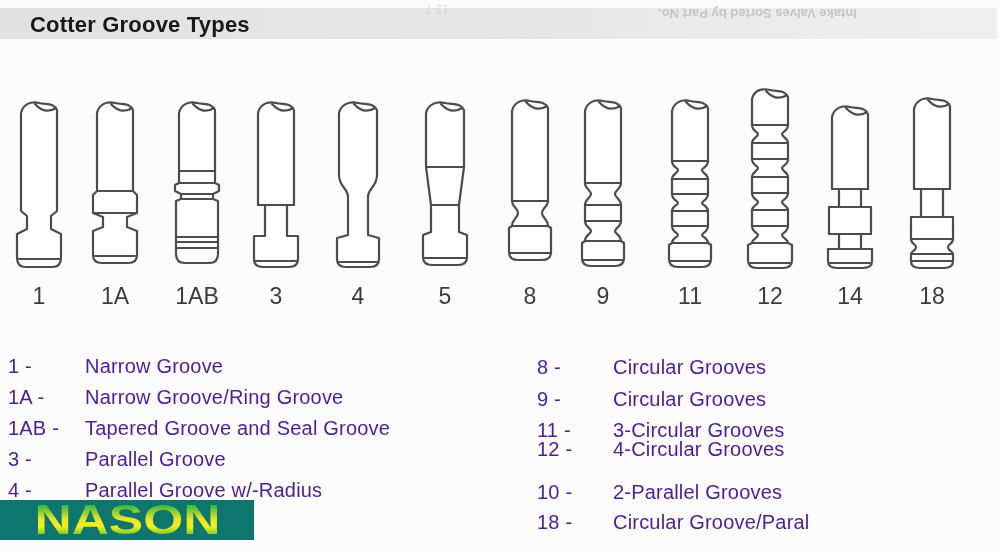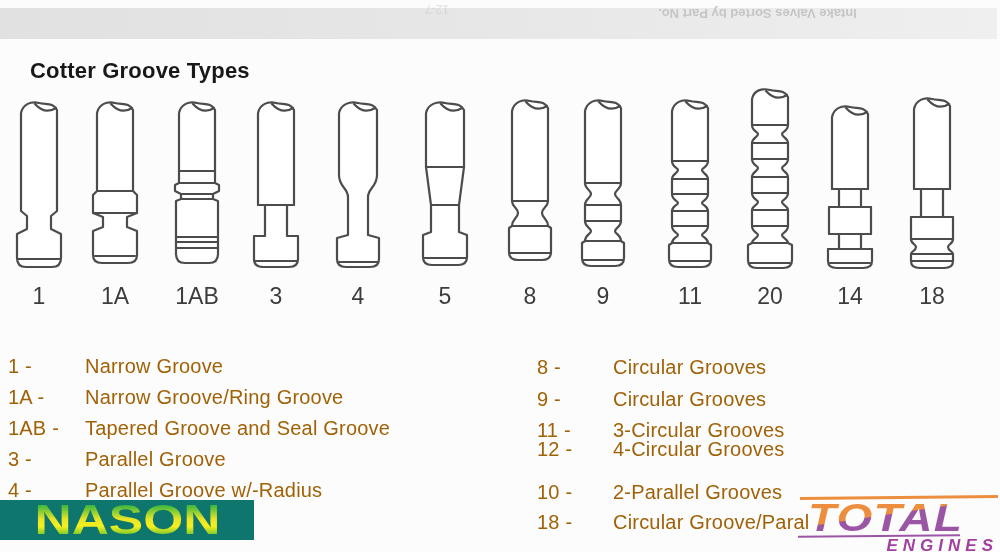--- a/index.html
+++ b/index.html
@@ -2,35 +2,35 @@
 <html><head>
 <meta charset="utf-8">
 <style>
   html,body{margin:0;padding:0;}
   body{font-family:"Liberation Sans", sans-serif; background:#ffffff;}
   .page{position:relative;width:1000px;height:552px;background:#fcfcfc;overflow:hidden;}
 
   
   .header-bar{position:absolute;left:0;top:8px;width:997px;height:31px;
     background:linear-gradient(90deg,#e1e1e1 0%,#e7e7e7 50%,#efefef 100%);}
-  .title{position:absolute;left:30px;top:4px;font-size:22px;font-weight:bold;color:#181818;letter-spacing:.2px;margin-top:46px;}
+  .title{position:absolute;left:30px;top:4px;font-size:22px;font-weight:bold;color:#181818;letter-spacing:.2px;}
   .bleed{position:absolute;left:635px;top:-2px;width:245px;text-align:center;
     transform:rotate(180deg);color:#bfbfbf;font-size:13px;font-weight:bold;
     filter:blur(.7px);opacity:.85;white-space:nowrap;}
   .artifact{position:absolute;left:425px;top:-6px;transform:rotate(182deg);
     color:#c3c3c3;font-size:12px;opacity:.5;filter:blur(.5px);}
 
   
   .valve{position:absolute;top:87px;width:80px;height:186px;}
   .valve svg{display:block;}
   .vlabel{position:absolute;top:283px;width:80px;text-align:center;
     font-size:23px;font-weight:500;color:#3c3c3c;}
 
   
-  .lrow{position:absolute;font-size:20px;color:#a16207;white-space:nowrap;letter-spacing:.2px;}
+  .lrow{position:absolute;font-size:20px;color:#4c1d95;white-space:nowrap;letter-spacing:.2px;}
   .lcode{display:inline-block;width:77px;}
   .lrow.rcol .lcode{width:76px;}
   .frag{margin-left:95px;}
 
   
   .nason-box{position:absolute;left:0;top:500px;width:254px;height:40px;background:#0f766e;
     display:flex;align-items:center;justify-content:center;overflow:hidden;}
   .nason-text{font-size:39px;font-weight:900;letter-spacing:0px;line-height:48px;
     transform:scale(1.32,1.1);
     background:linear-gradient(180deg,#0e8f33 0%,#45bb3e 24%,#e9e426 48%,#f5f01d 62%,#58bd33 82%,#118a30 100%);
@@ -146,21 +146,21 @@
 
     <div class="vlabel" style="left:-1px">1</div>
     <div class="vlabel" style="left:75px">1A</div>
     <div class="vlabel" style="left:157px">1AB</div>
     <div class="vlabel" style="left:236px">3</div>
     <div class="vlabel" style="left:318px">4</div>
     <div class="vlabel" style="left:405px">5</div>
     <div class="vlabel" style="left:490px">8</div>
     <div class="vlabel" style="left:563px">9</div>
     <div class="vlabel" style="left:650px">11</div>
-    <div class="vlabel" style="left:730px">20</div>
+    <div class="vlabel" style="left:730px">12</div>
     <div class="vlabel" style="left:810px">14</div>
     <div class="vlabel" style="left:892px">18</div>
   </div>
 
   <div>
     <div class="lrow" style="left:8px;top:355px">
       <span class="lcode">1 -</span><span class="ldesc">Narrow Groove</span>
     </div>
     <div class="lrow" style="left:8px;top:386px">
       <span class="lcode">1A -</span><span class="ldesc">Narrow Groove/Ring Groove</span>
@@ -197,20 +197,14 @@
     </div>
     <div class="lrow rcol" style="left:537px;top:511px">
       <span class="lcode">18 -</span><span class="ldesc">Circular Groove/Paral</span>
     </div>
   </div>
 
   <div class="nason-box">
     <span class="nason-text">NASON</span>
   </div>
 
-  <div class="total-box">
-    <div class="total-topline"></div>
-    <span class="total-text">TOTAL</span>
-    <div class="total-underline"></div>
-    <span class="engines-text">ENGINES</span>
-  </div>
 
 </div>
 
 </body></html>

